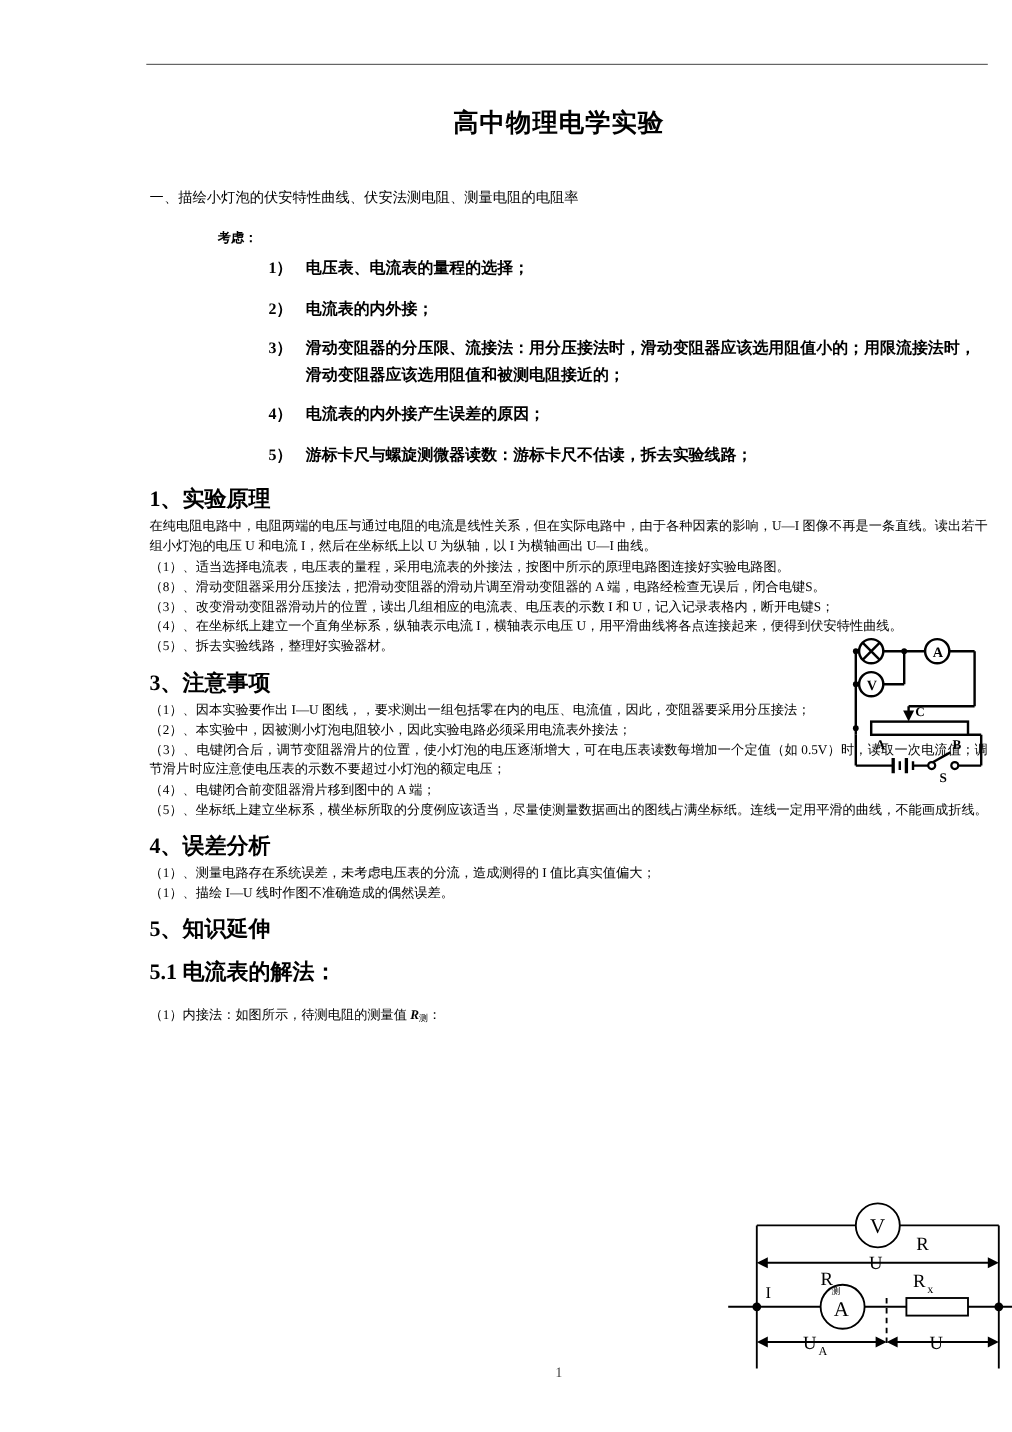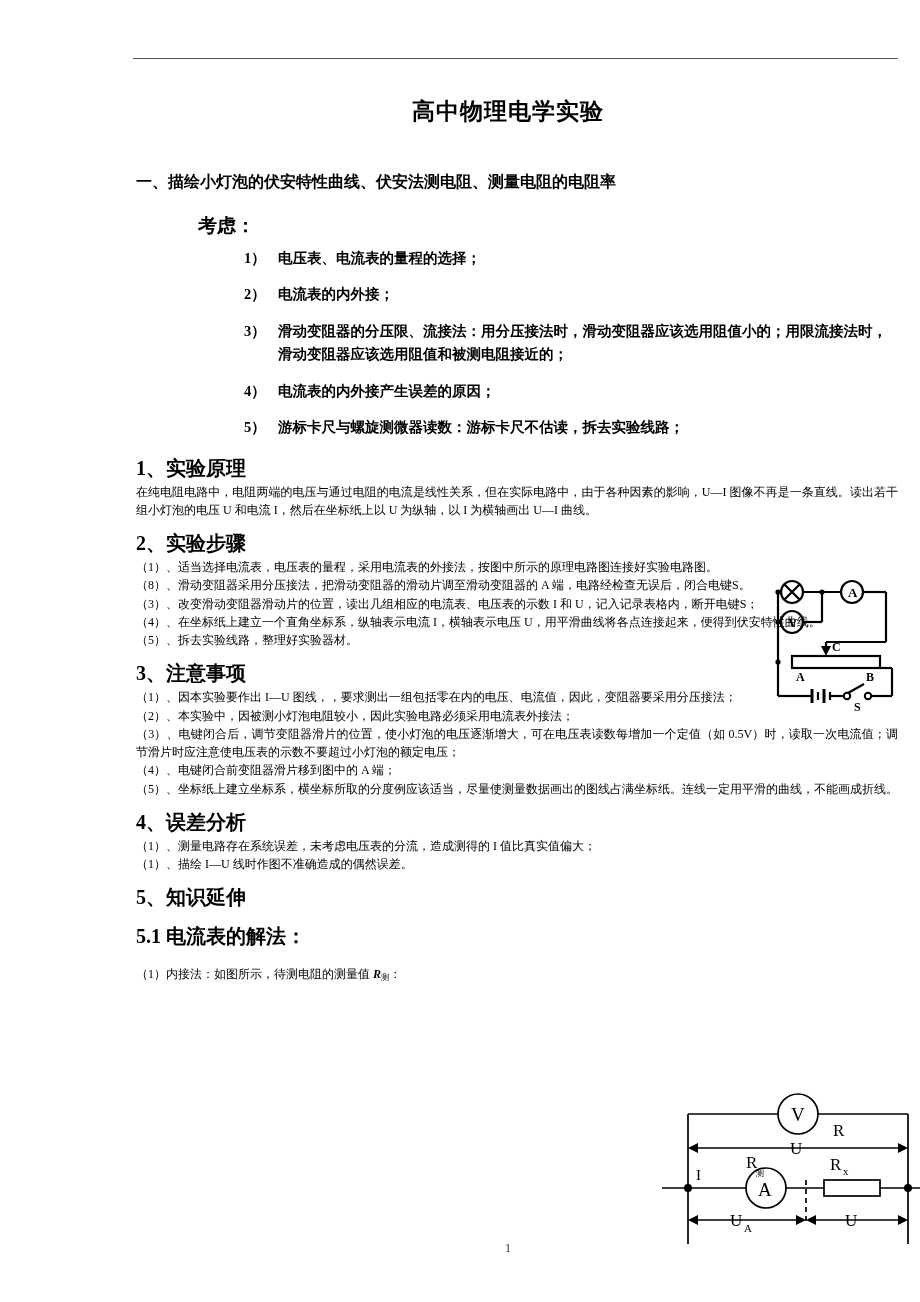--- a/index.html
+++ b/index.html
@@ -46,27 +46,27 @@
 
   
   .content {
     position: absolute;
     left: 88px;
     top: 170px;
     width: 762px;
   }
 
   .sec-head {
-    font-size: 16px;
-    font-weight: bold;
+    font-size: 13px;
+    font-weight: normal;
     line-height: 1.55;
     margin: 0 0 6px 0;
   }
   .consider {
-    font-size: 19px;
+    font-size: 12px;
     font-weight: bold;
     margin: 18px 0 8px 62px;
   }
 
   ol.kaolv {
     list-style: none;
     margin: 0 0 0 108px;
     padding: 0;
     font-size: 14.5px;
     font-weight: bold;
@@ -161,21 +161,20 @@
       </li>
       <li>
         <span class="num">5）</span>
         <span>游标卡尺与螺旋测微器读数：游标卡尺不估读，拆去实验线路；</span>
       </li>
     </ol>
 
     <p class="h-num" style="margin-top:4px">1、实验原理</p>
     <p class="para">在纯电阻电路中，电阻两端的电压与通过电阻的电流是线性关系，但在实际电路中，由于各种因素的影响，U—I 图像不再是一条直线。读出若干组小灯泡的电压 U 和电流 I，然后在坐标纸上以 U 为纵轴，以 I 为横轴画出 U—I 曲线。</p>
 
-    <p class="h-num">2、实验步骤</p>
     <p class="para" style="width:638px">（1）、适当选择电流表，电压表的量程，采用电流表的外接法，按图中所示的原理电路图连接好实验电路图。</p>
     <p class="para" style="width:638px">（8）、滑动变阻器采用分压接法，把滑动变阻器的滑动片调至滑动变阻器的 A 端，电路经检查无误后，闭合电键S。</p>
     <p class="para" style="width:638px">（3）、改变滑动变阻器滑动片的位置，读出几组相应的电流表、电压表的示数 I 和 U，记入记录表格内，断开电键S；</p>
     <p class="para">（4）、在坐标纸上建立一个直角坐标系，纵轴表示电流 I，横轴表示电压 U，用平滑曲线将各点连接起来，便得到伏安特性曲线。</p>
     <p class="para">（5）、拆去实验线路，整理好实验器材。</p>
 
     <p class="h-num">3、注意事项</p>
     <p class="para">（1）、因本实验要作出 I—U 图线，，要求测出一组包括零在内的电压、电流值，因此，变阻器要采用分压接法；</p>
     <p class="para">（2）、本实验中，因被测小灯泡电阻较小，因此实验电路必须采用电流表外接法；</p>
     <p class="para">（3）、电键闭合后，调节变阻器滑片的位置，使小灯泡的电压逐渐增大，可在电压表读数每增加一个定值（如 0.5V）时，读取一次电流值；调节滑片时应注意使电压表的示数不要超过小灯泡的额定电压；</p>

